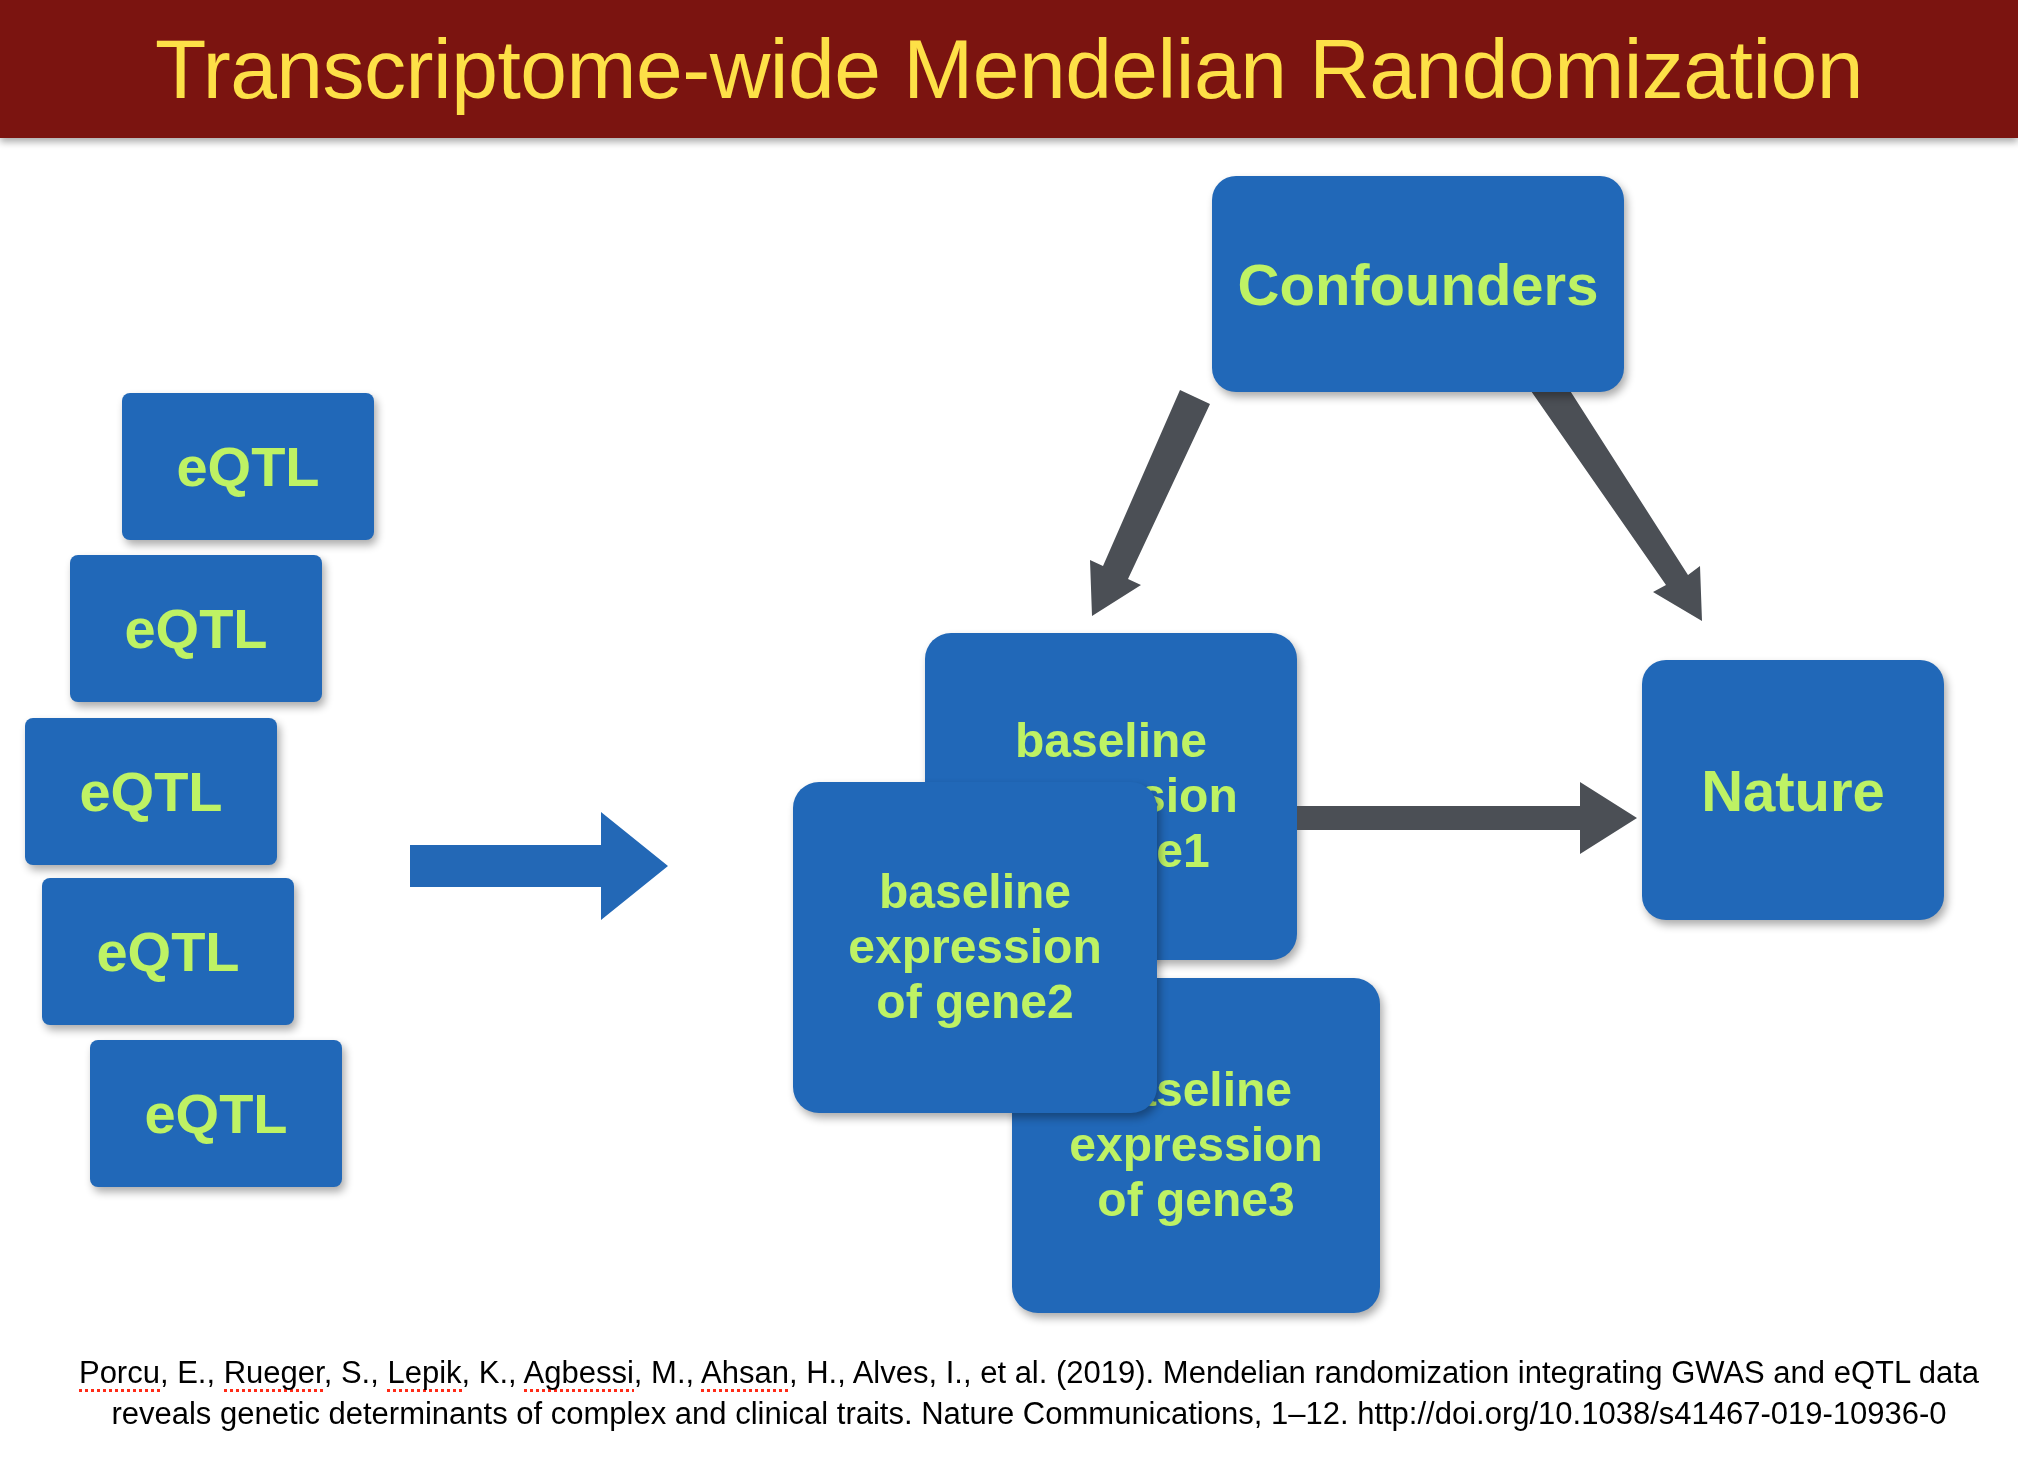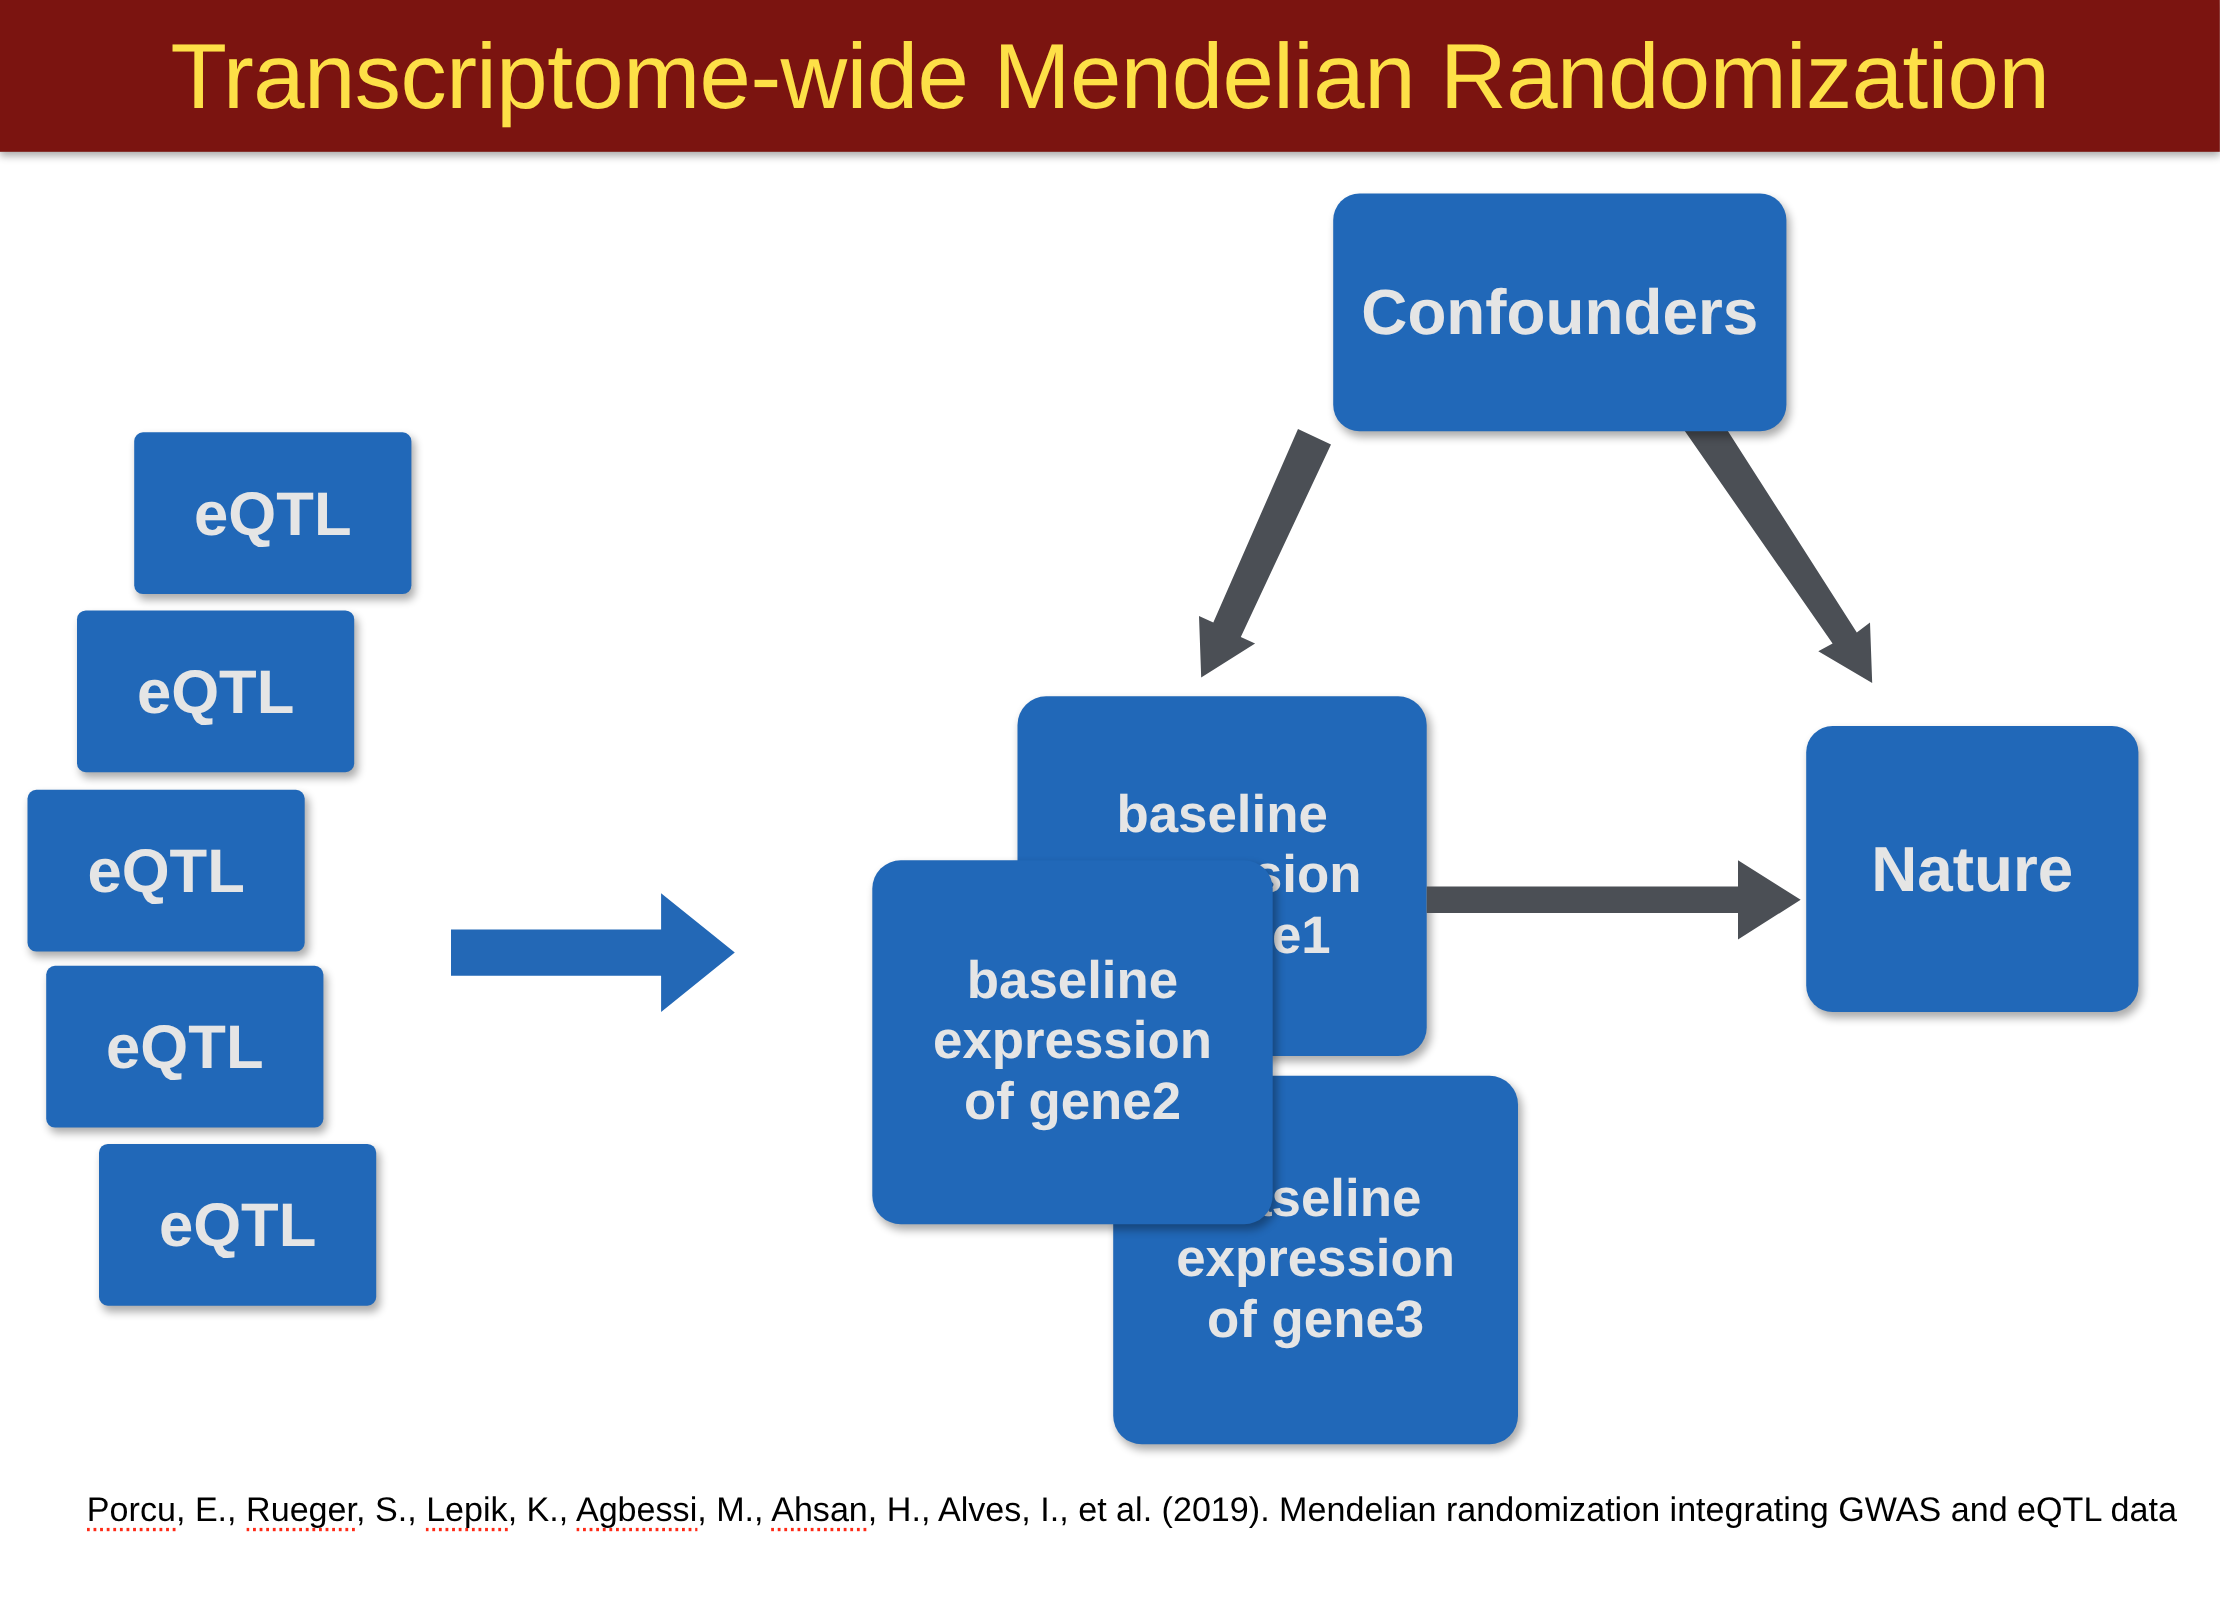--- a/index.html
+++ b/index.html
@@ -38,21 +38,21 @@
     line-height: 1;
     white-space: nowrap;
   }
 
   
   .node {
     position: absolute;
     background: #2168B8;
     border-radius: 22px;
     box-shadow: 3px 5px 8px rgba(0,0,0,0.33);
-    color: #e5e5e5;
+    color: #bef264;
     display: flex;
     align-items: center;
     justify-content: center;
     text-align: center;
     font-weight: bold;
     box-sizing: border-box;
   }
   .node .node-label {
     display: block;
     width: 100%;
@@ -201,13 +201,14 @@
   </g>
 
   <g>
     <polygon class="gray-arrow" points="1297,806 1580,806 1580,782 1637,818 1580,854 1580,830 1297,830"></polygon>
   </g>
 
 </svg>
 
 <div id="citation">
   <span class="cite-line" id="cite-line-1"><span class="misspelled">Porcu</span><span>, E., </span><span class="misspelled">Rueger</span><span>, S., </span><span class="misspelled">Lepik</span><span>, K., </span><span class="misspelled">Agbessi</span><span>, M., </span><span class="misspelled">Ahsan</span><span>, H., Alves, I., et al. (2019). Mendelian randomization integrating GWAS and eQTL data</span></span>
+  <span class="cite-line">reveals genetic determinants of complex and clinical traits. Nature Communications, 1–12. http://doi.org/10.1038/s41467-019-10936-0</span>
 </div>
 
 </body></html>

